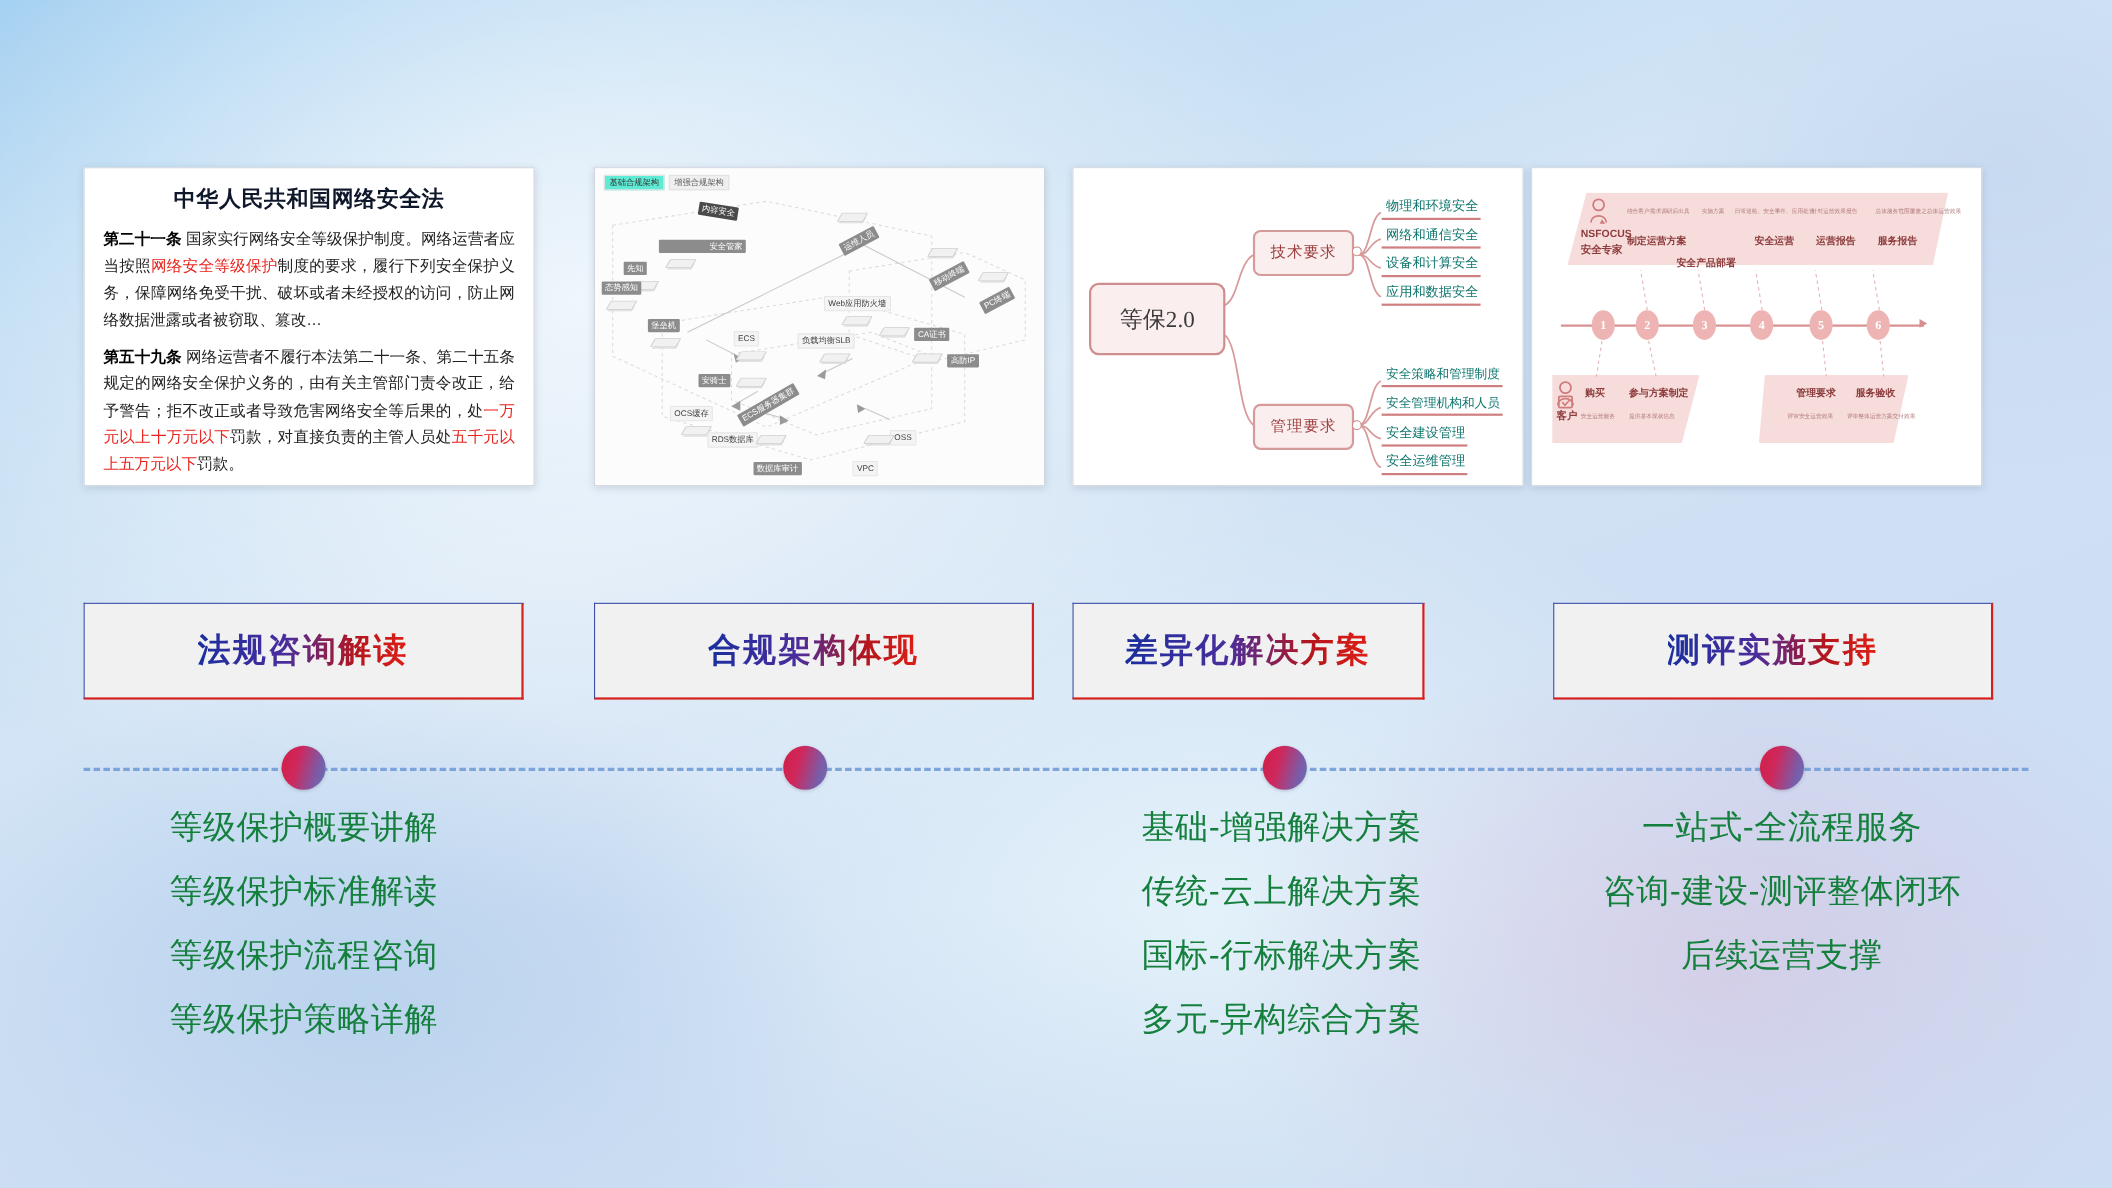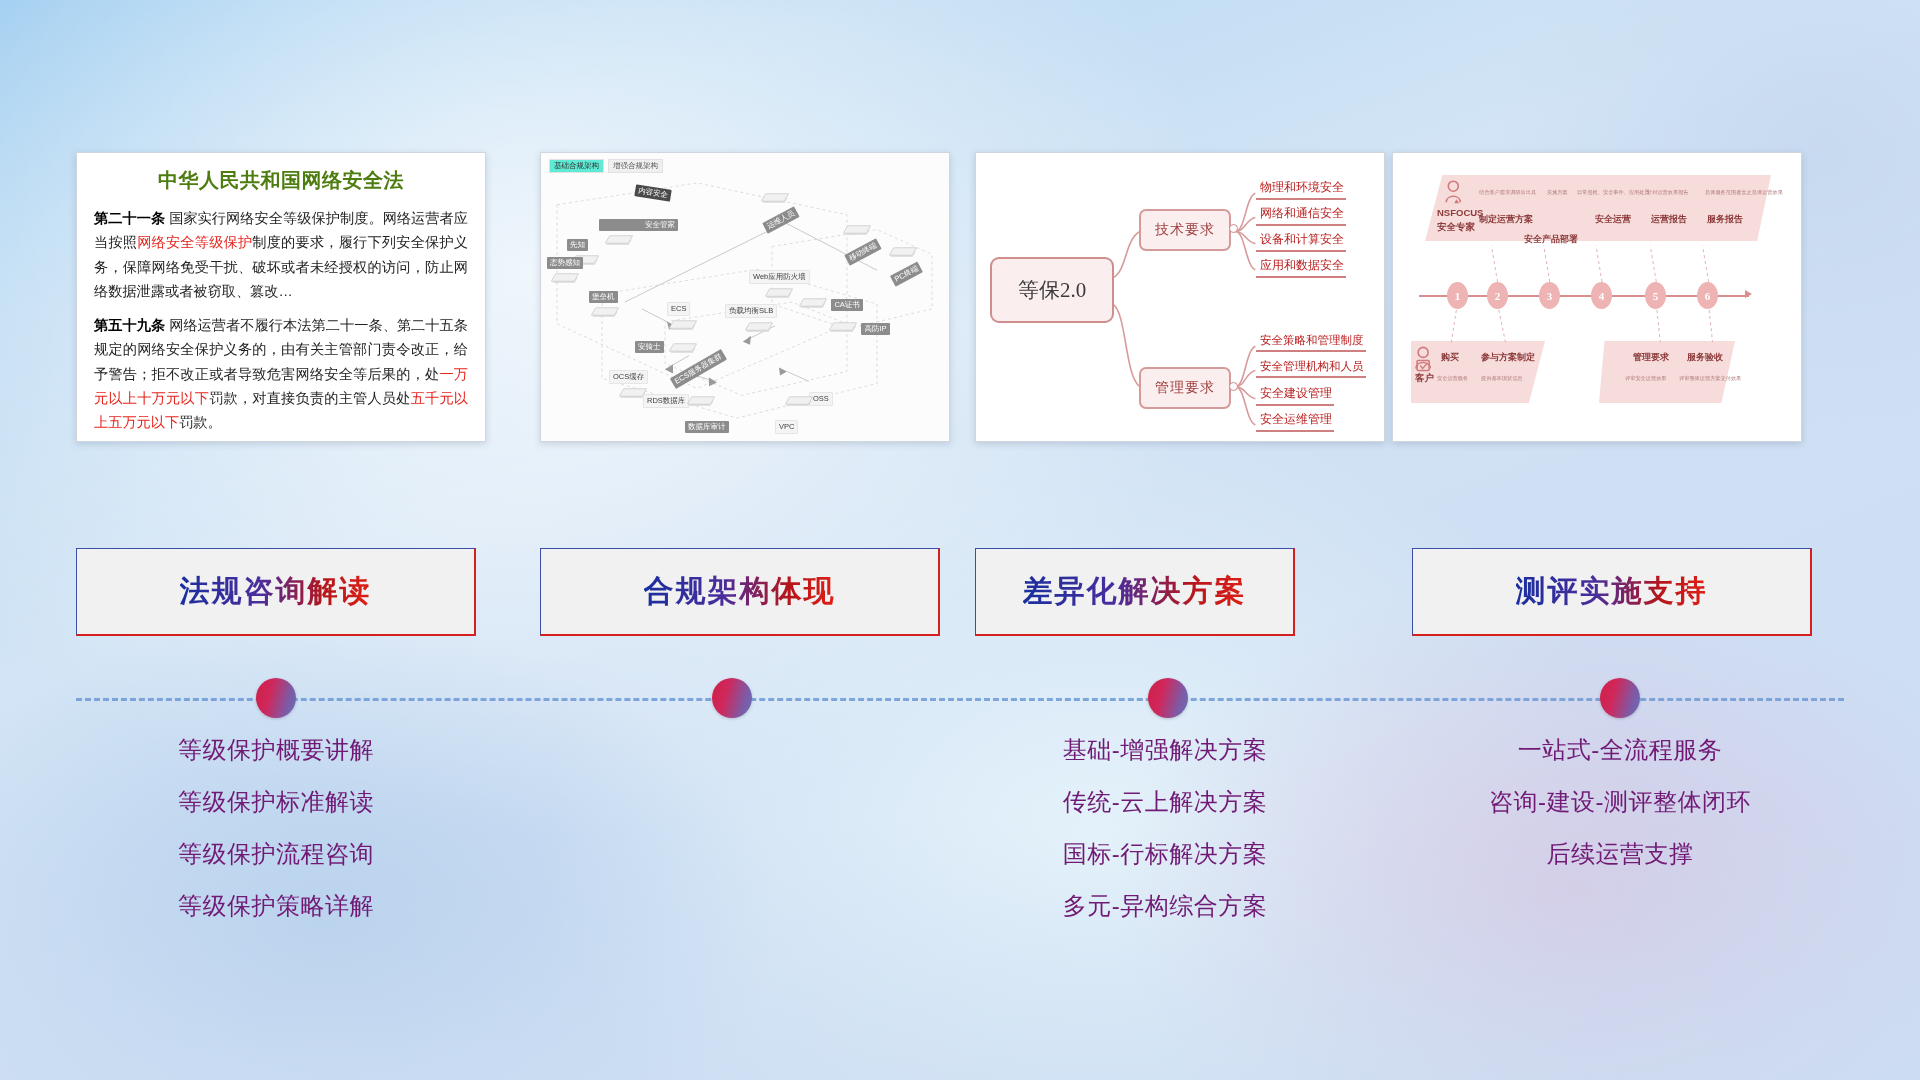--- a/index.html
+++ b/index.html
@@ -52,21 +52,21 @@
     overflow:hidden;
   }
   .card.c1{left:76px;}
   .card.c2{left:540px;}
   .card.c3{left:975px;}
   .card.c4{left:1392px;}
 
   
   .law{padding:14px 17px 0 17px;box-sizing:border-box;height:100%;}
   .law-title{
-    text-align:center;font-size:20px;font-weight:bold;color:#4d7c0f;
+    text-align:center;font-size:20px;font-weight:bold;color:#0f172a;
     letter-spacing:.5px;margin-bottom:12px;
   }
   .law-p{
     font-size:14.2px;line-height:1.72;color:#222;text-align:justify;
     margin:0 0 9px 0;
   }
   .law-p b{font-weight:bold;color:#000;}
   .law-p .red{color:#e8231c;}
 
   
@@ -108,21 +108,21 @@
   .mind-branch{
     position:absolute;width:88px;height:38px;
     border:2px solid #d59a9a;border-radius:7px;background:#fbeeee;
     display:flex;align-items:center;justify-content:center;
     font-size:14px;color:#9d3f3f;letter-spacing:1px;
     font-family:"Liberation Serif","DejaVu Serif",serif;
   }
   .mind-branch.b1{left:163px;top:56px;}
   .mind-branch.b2{left:163px;top:214px;}
   .mind-leaf{
-    position:absolute;font-size:12px;color:#b91c1c;white-space:nowrap;
+    position:absolute;font-size:12px;color:#0f766e;white-space:nowrap;
     font-family:"Liberation Serif","DejaVu Serif",serif;
     border-bottom:2px solid #cf7f7f;padding:0 2px 2px 4px;
   }
   .mind-dot{
     position:absolute;width:7px;height:7px;border:1.4px solid #c98888;border-radius:50%;
     background:#fff;
   }
   .mind-svg{position:absolute;inset:0;width:100%;height:100%;}
 
   
@@ -196,21 +196,21 @@
   .tl-dot.d4{left:1600px;}
 
   
   .lists{position:absolute;left:0;top:738px;width:1920px;height:220px;}
   .list-col{position:absolute;top:0;width:440px;text-align:center;}
   .list-col.l1{left:56px;}
   .list-col.l2{left:505px;}
   .list-col.l3{left:945px;}
   .list-col.l4{left:1400px;}
   .list-item{
-    font-size:24px;color:#701a75;line-height:1;margin-bottom:28px;
+    font-size:30px;color:#15803d;line-height:1;margin-bottom:28px;
     letter-spacing:.5px;white-space:nowrap;
   }
 </style>
 </head>
 <body>
 
 <div id="stage">
 
   <div class="bg-base"></div>
   <div class="bg-glow-1"></div>

